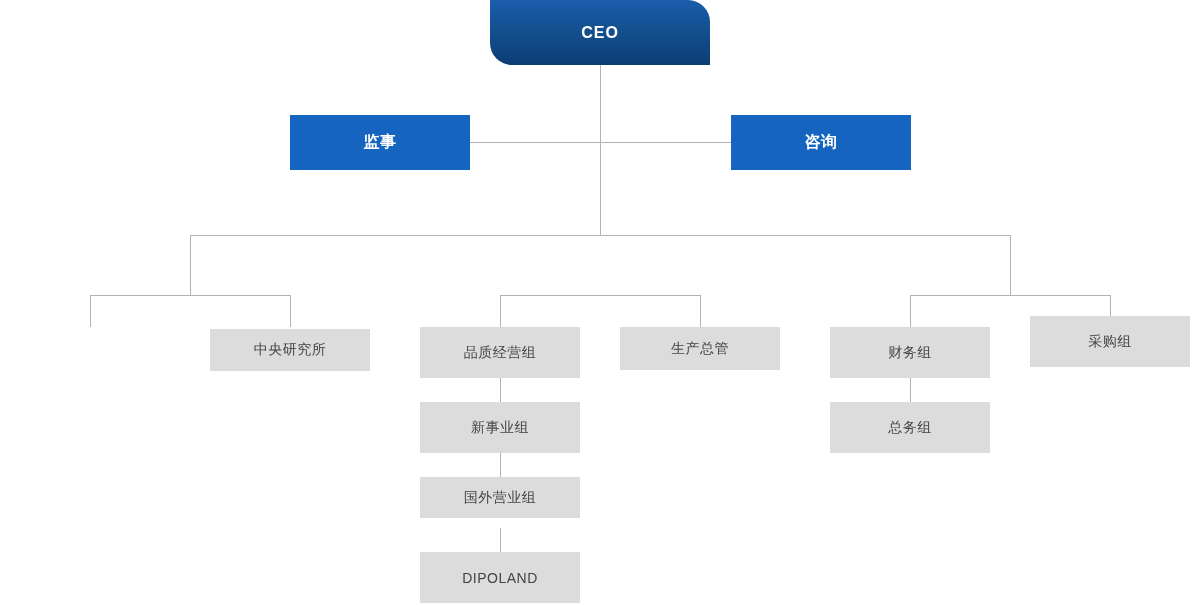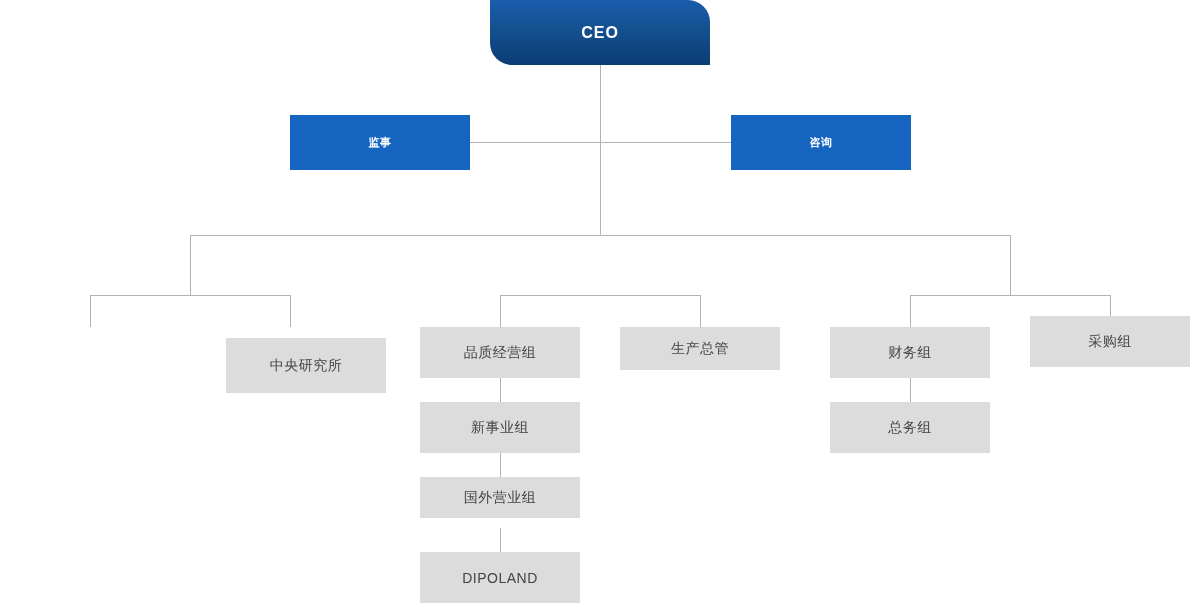--- a/index.html
+++ b/index.html
@@ -45,21 +45,21 @@
     font-size: 16px;
     font-weight: bold;
     border-radius: 0 22px 0 22px;
     letter-spacing: 1px;
   }
 
   
   .node.blue {
     background: #1565c0;
     color: #ffffff;
-    font-size: 11px;
+    font-size: 16px;
     font-weight: bold;
   }
 
   
   .node.gray {
     background: #dcdcdc;
     color: #444444;
     font-size: 14px;
     font-weight: normal;
   }
@@ -103,21 +103,21 @@
 
   <div class="node blue" style="left:290px; top:115px; width:180px; height:55px;">
     <span>监事</span>
   </div>
 
   <div class="node blue" style="left:731px; top:115px; width:180px; height:55px;">
     <span>咨询</span>
   </div>
 
 
-  <div class="node gray" style="left:210px; top:338px; width:160px; height:55px;margin-left:16px;">
+  <div class="node gray" style="left:210px; top:329px; width:160px; height:42px;">
     <span>中央研究所</span>
   </div>
 
   <div class="node gray" style="left:420px; top:327px; width:160px; height:51px;">
     <span>品质经营组</span>
   </div>
 
   <div class="node gray" style="left:620px; top:327px; width:160px; height:43px;">
     <span>生产总管</span>
   </div>

